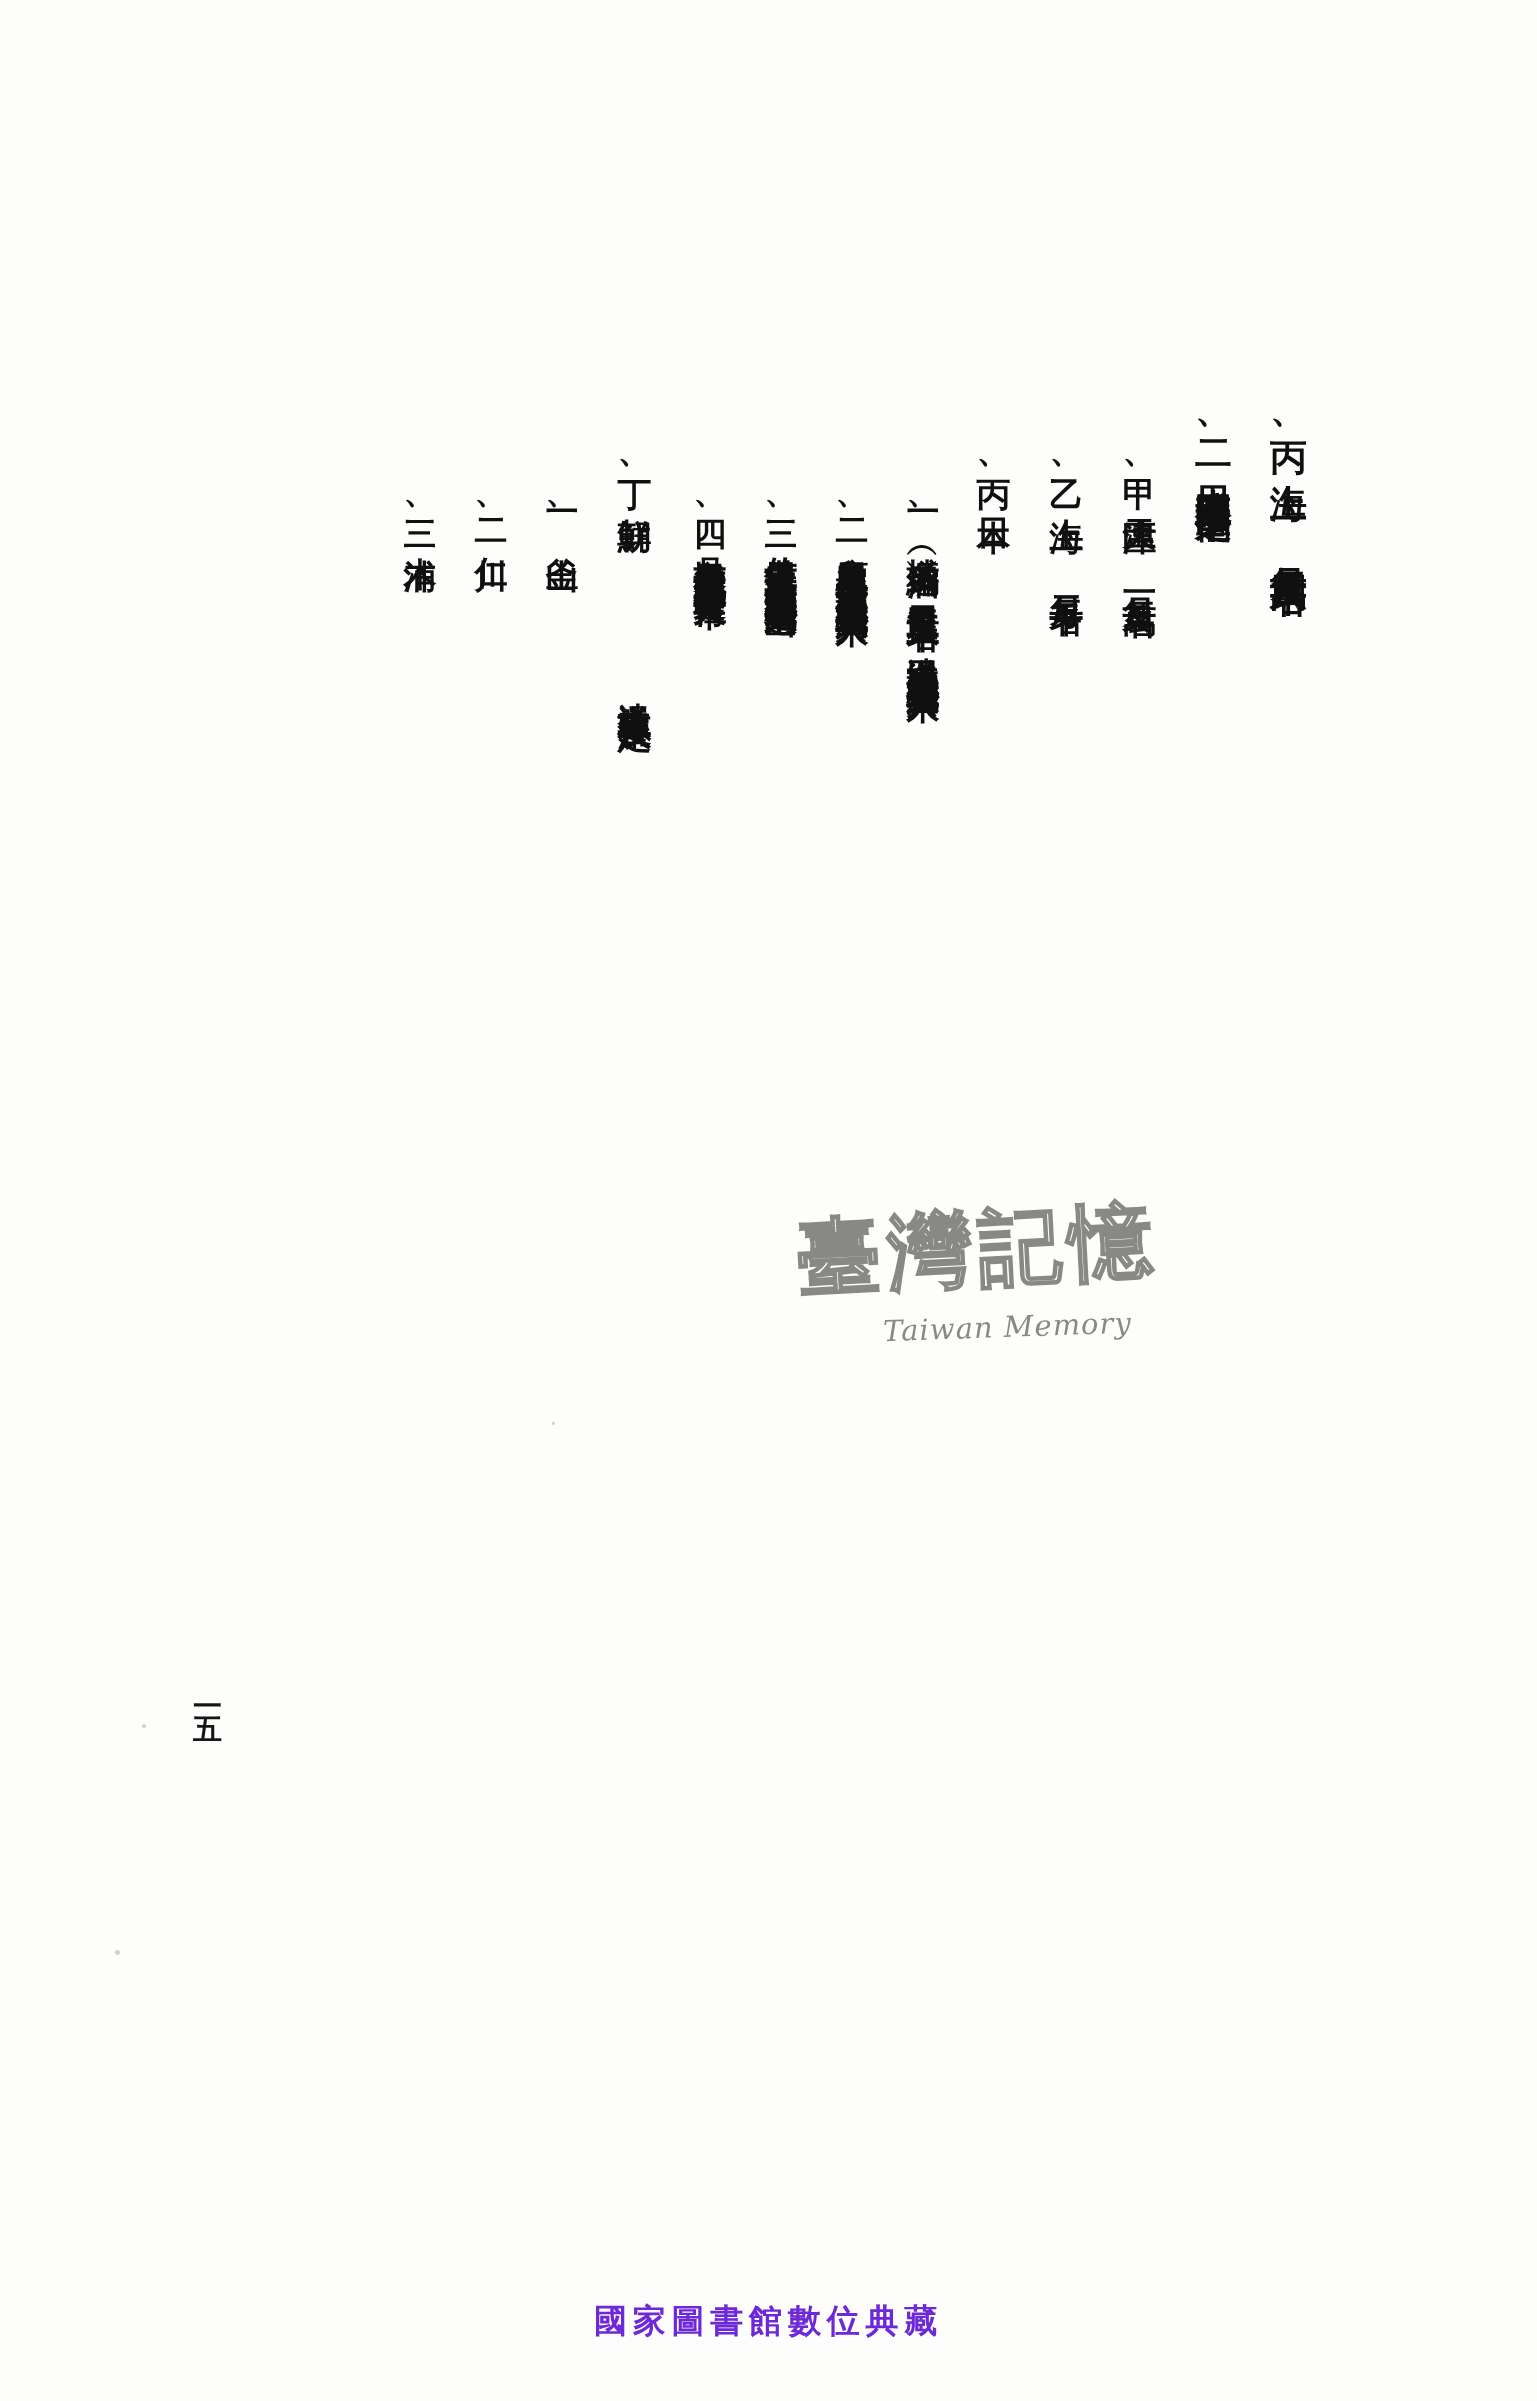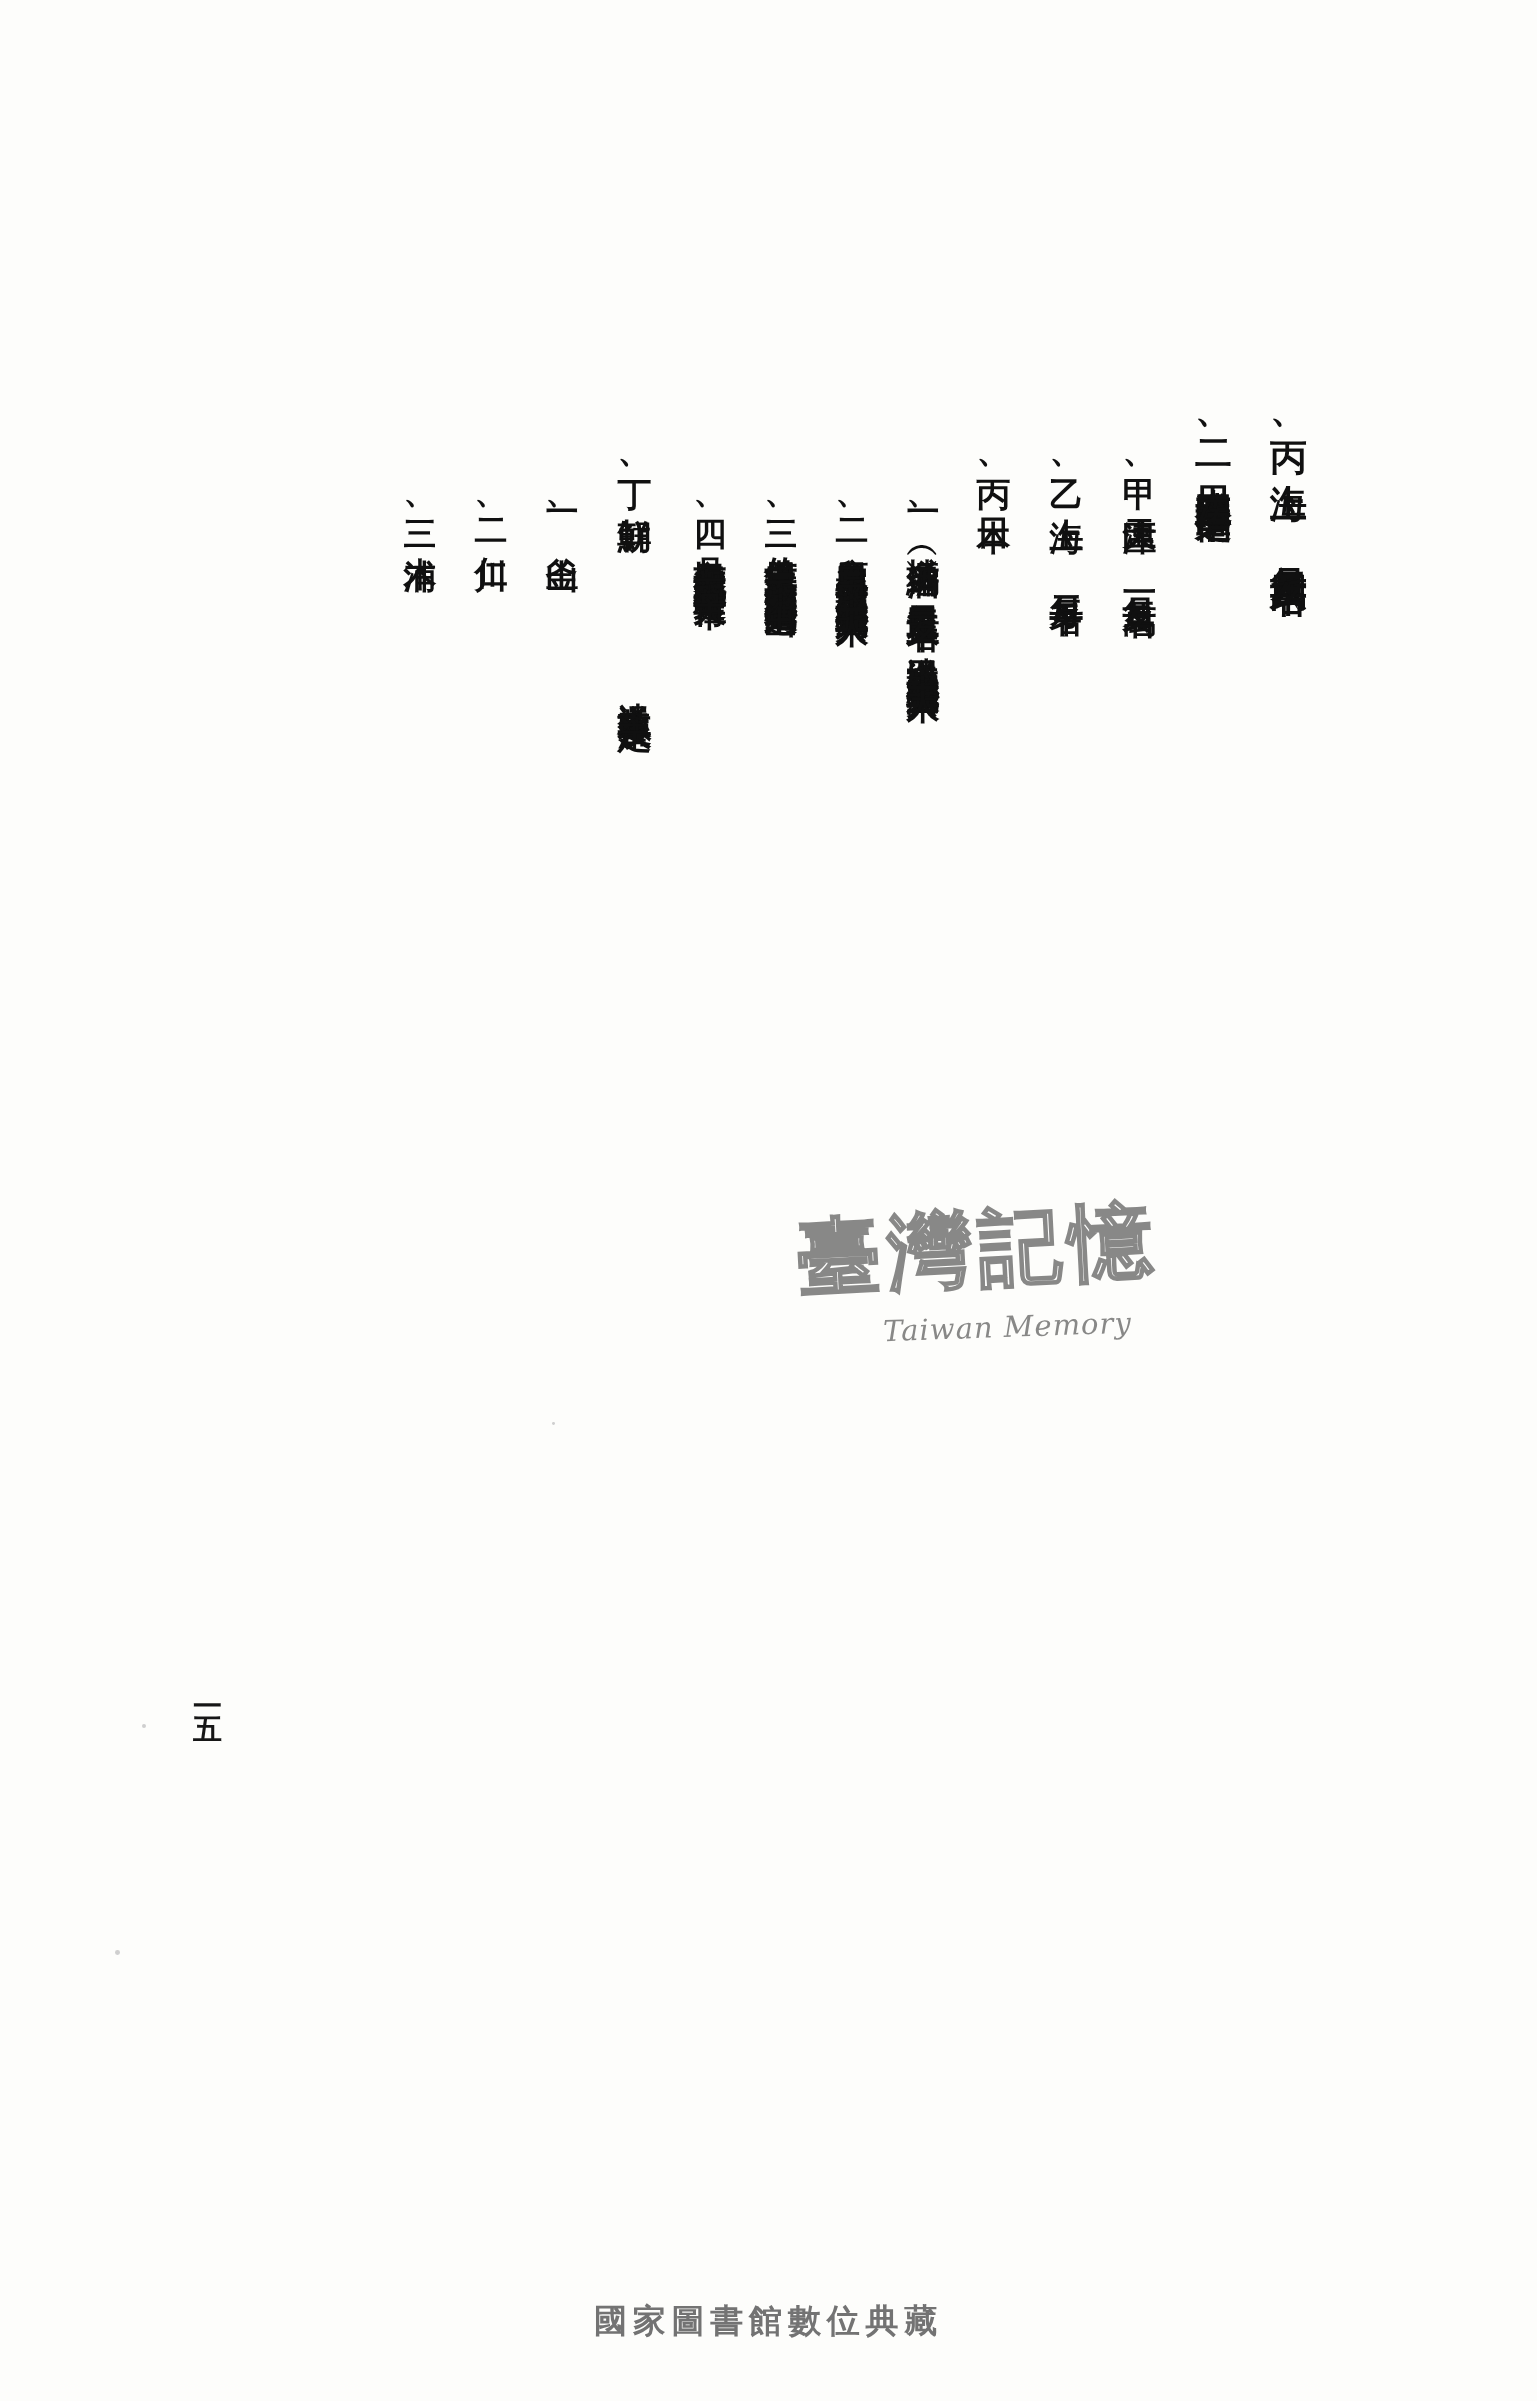--- a/index.html
+++ b/index.html
@@ -112,21 +112,21 @@
   #footer-stamp {
     position: absolute;
     left: 0;
     right: 0;
     bottom: 58px;
     text-align: center;
     font-family: "DejaVu Serif", serif;
     font-size: 33px;
     font-weight: 700;
     letter-spacing: 5.8px;
-    color: #737373;
+    color: #6d28d9;
     margin-top: 18px;
   }
 </style>
 </head>
 <body>
 
 <div id="page">
 
   <div class="speck" style="left:115px; top:1950px; width:4.8px; height:4.8px;"></div>
   <div class="speck" style="left:142px; top:1724px; width:3.8px; height:3.8px;"></div>

